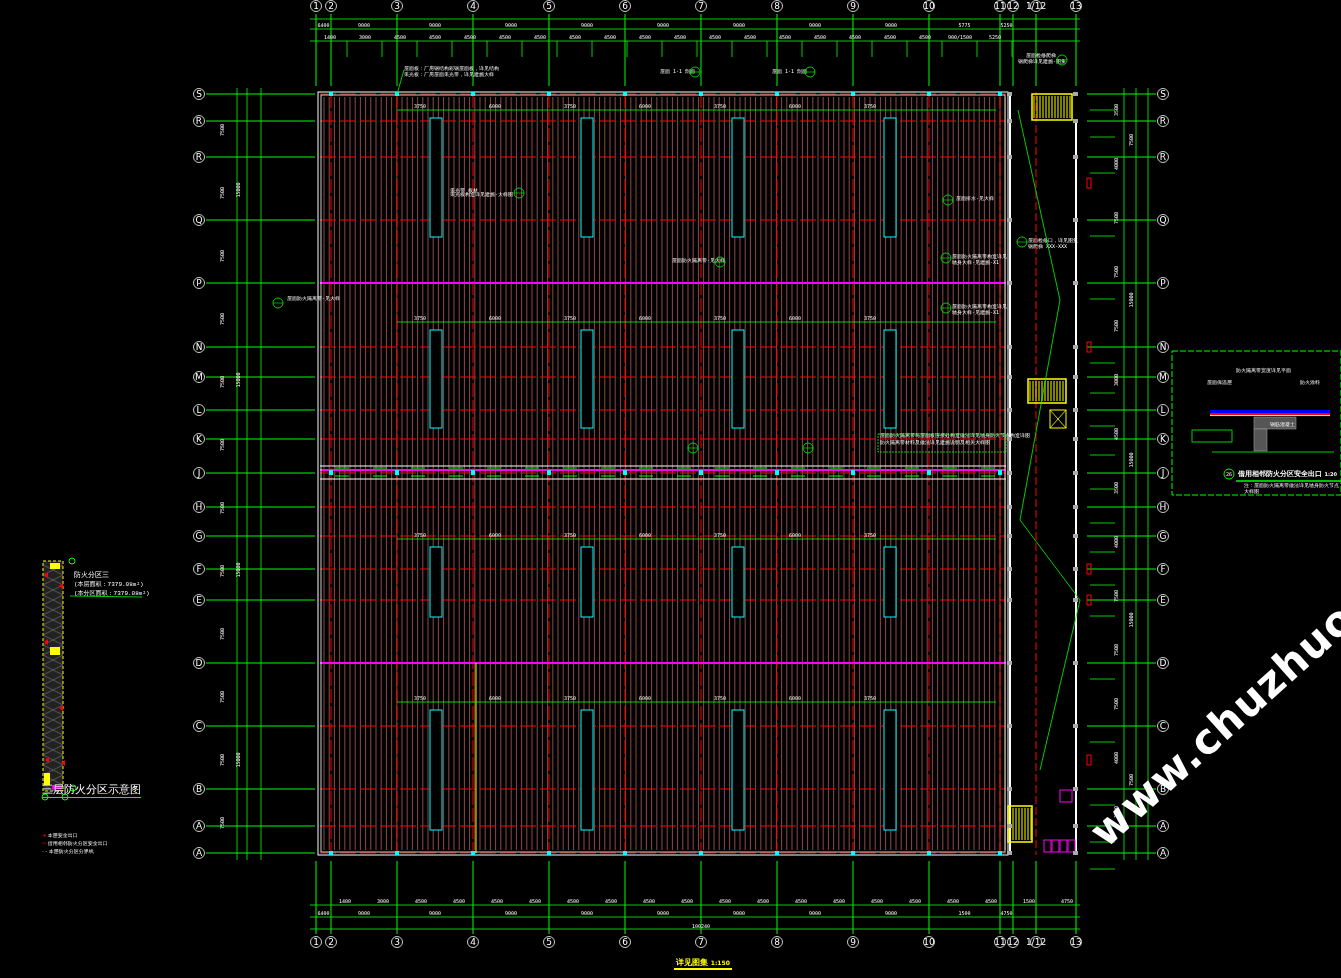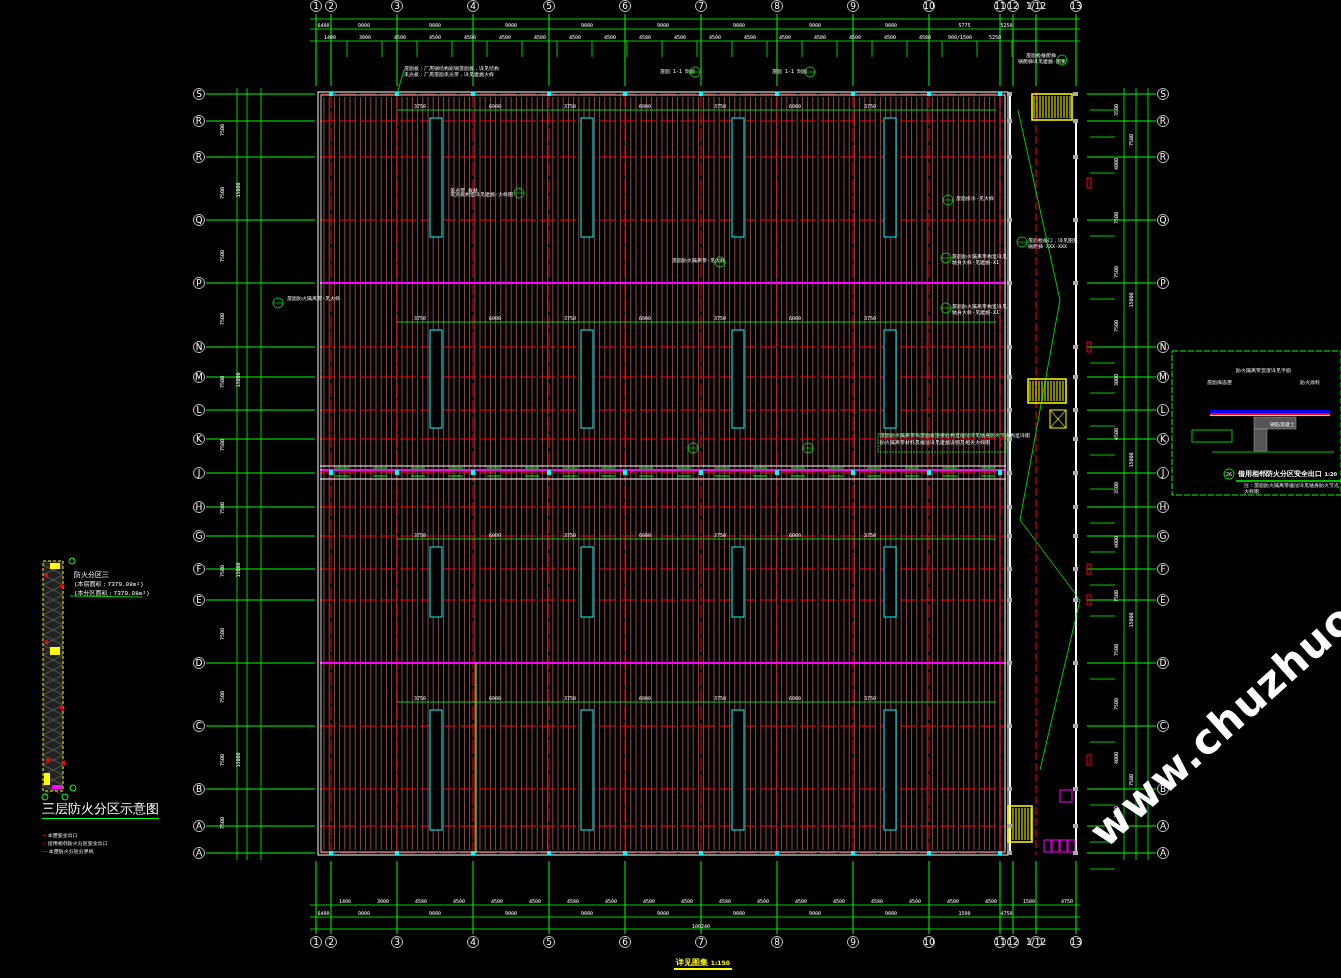--- a/index.html
+++ b/index.html
@@ -2,21 +2,21 @@
 <html><head>
 <meta charset="utf-8">
 <style>
   html,body{margin:0;padding:0;background:#000;}
   body{width:1341px;height:978px;overflow:hidden;position:relative;font-family:"DejaVu Sans Mono",monospace;}
   #cad{position:absolute;left:0;top:0;width:1341px;height:978px;}
   .ax-label{fill:#fff;font-size:9px;font-family:"DejaVu Sans",sans-serif;text-anchor:middle;dominant-baseline:central;}
   .dim{fill:#fff;font-size:5px;font-family:"DejaVu Sans Mono",monospace;text-anchor:middle;}
   .note{fill:#fff;font-size:5px;font-family:"DejaVu Sans Mono",monospace;}
   .title{position:absolute;left:674px;top:957px;color:#ffff00;font-size:8px;font-weight:bold;border-bottom:2px solid #ffff00;padding:0 2px;font-family:"DejaVu Sans",sans-serif;}
-  .key-title{position:absolute;left:42px;top:800px;color:#fff;font-size:13px;border-bottom:1px solid #00ff00;font-family:"DejaVu Sans",sans-serif;}
+  .key-title{position:absolute;left:42px;top:782px;color:#fff;font-size:11px;border-bottom:1px solid #00ff00;font-family:"DejaVu Sans",sans-serif;}
   .key-line{position:absolute;left:42px;color:#fff;font-size:5px;font-family:"DejaVu Sans",sans-serif;}
   .zone-label{position:absolute;left:74px;top:571px;color:#fff;font-size:7px;line-height:9px;font-family:Liberation Mono, monospace;}
   .detail-title{position:absolute;left:1238px;top:469px;color:#fff;font-size:7px;font-weight:bold;font-family:"DejaVu Sans",sans-serif;}
   .detail-sub{position:absolute;left:1244px;top:482px;color:#fff;font-size:5px;font-family:"DejaVu Sans",sans-serif;}
   .watermark{position:absolute;left:1080px;top:820px;color:#fff;font-size:42px;font-weight:bold;transform:rotate(-42deg);transform-origin:left top;font-family:"DejaVu Sans",sans-serif;letter-spacing:1px;white-space:nowrap;}
 </style>
 </head>
 <body>
 
 <svg id="cad" xmlns="http://www.w3.org/2000/svg" width="1341" height="978" viewBox="0 0 1341 978">

